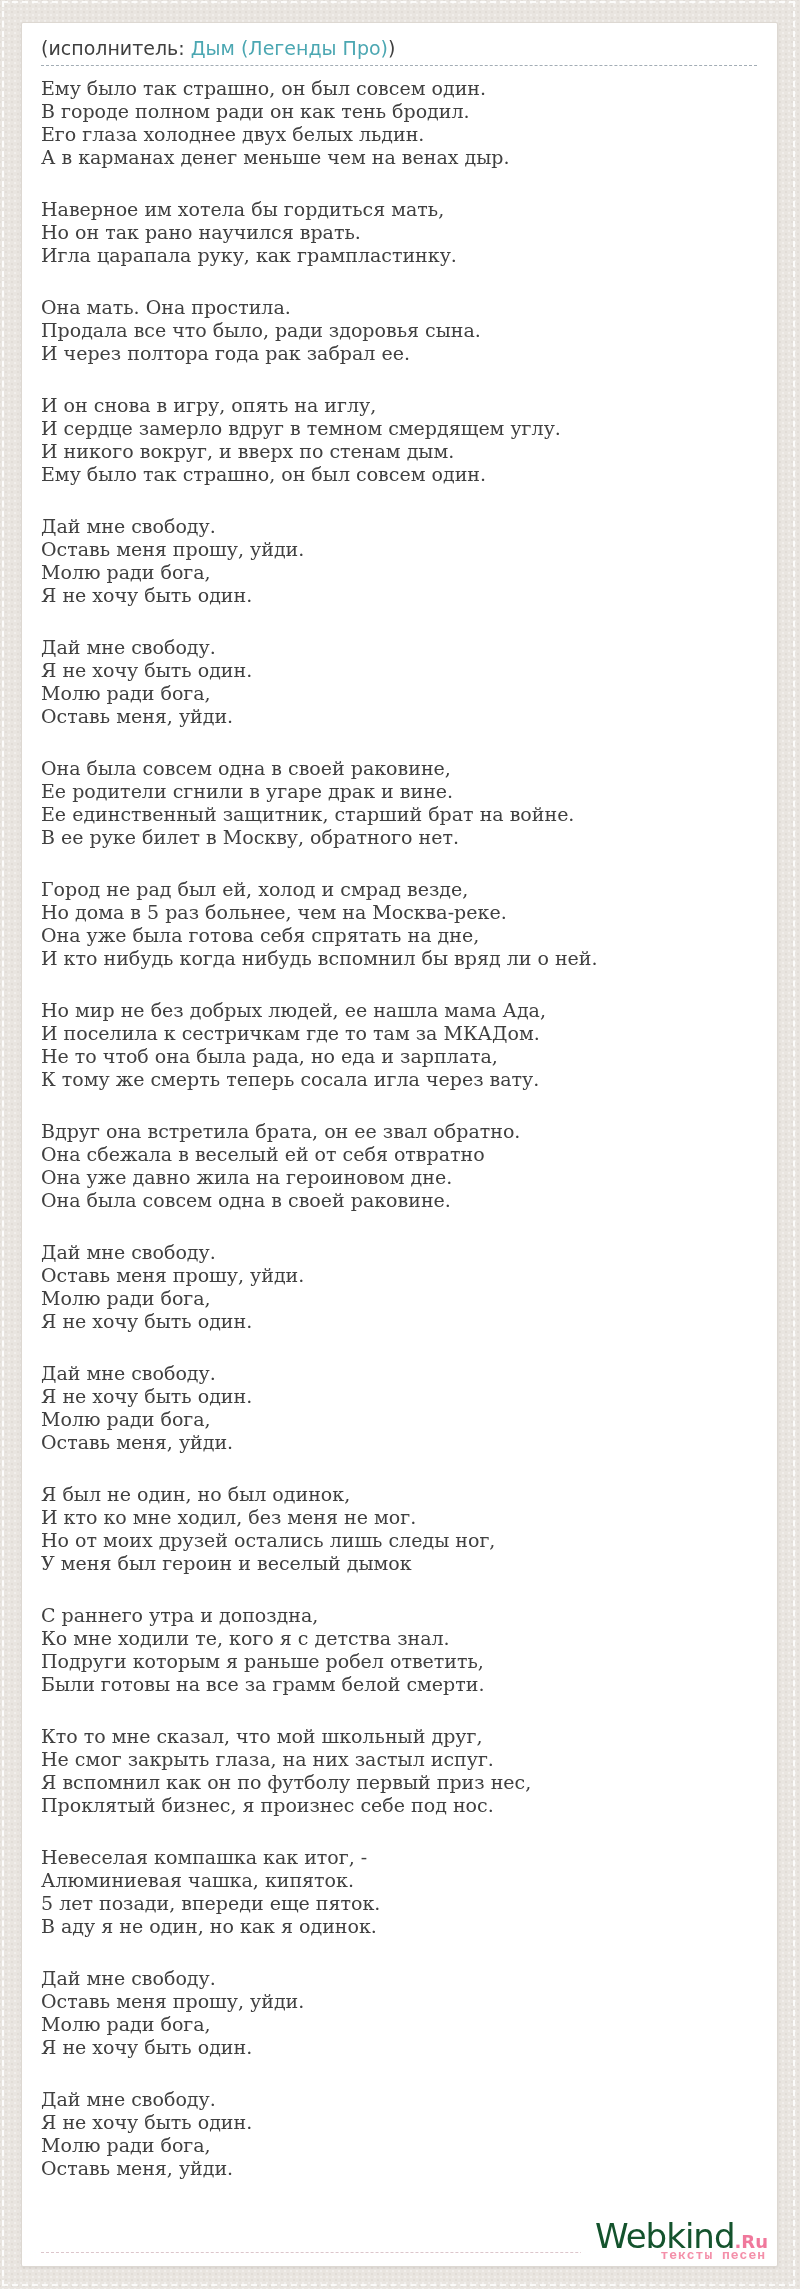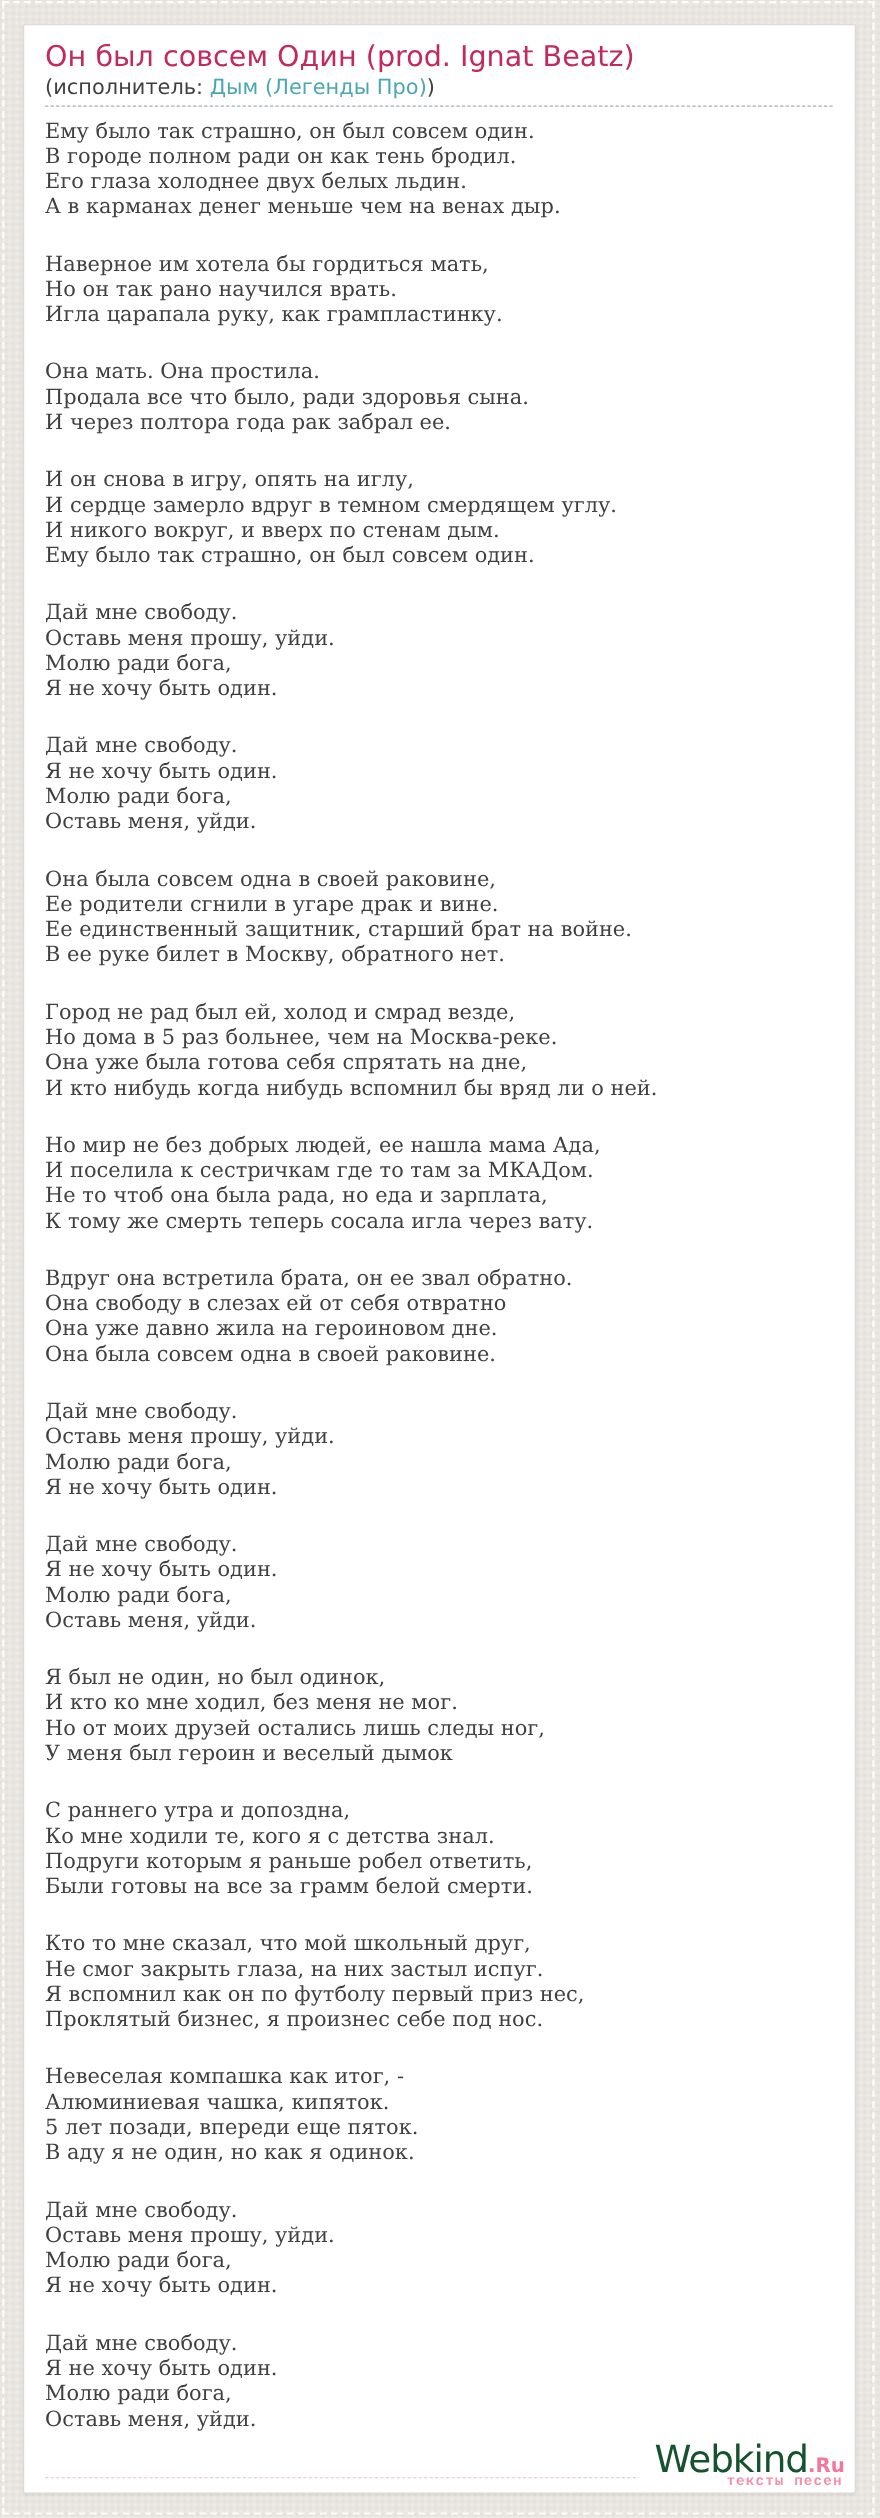--- a/index.html
+++ b/index.html
@@ -104,21 +104,20 @@
     margin-right: 2px;
   }
 </style>
 </head>
 <body>
 
 <div class="stitch-frame"></div>
 
 <div class="card">
 
-  <h1 class="song-title">Он был совсем Один (prod. Ignat Beatz)</h1>
 
   <div class="artist-line"><span>(исполнитель: </span><a class="artist-link">Дым (Легенды Про)</a><span>)</span></div>
 
   <div class="lyrics">
       <div class="stanza">
         <div class="line">Ему было так страшно, он был совсем один.</div>
         <div class="line">В городе полном ради он как тень бродил.</div>
         <div class="line">Его глаза холоднее двух белых льдин.</div>
         <div class="line">А в карманах денег меньше чем на венах дыр.</div>
       </div>
@@ -163,21 +162,21 @@
         <div class="line">И кто нибудь когда нибудь вспомнил бы вряд ли о ней.</div>
       </div>
       <div class="stanza">
         <div class="line">Но мир не без добрых людей, ее нашла мама Ада,</div>
         <div class="line">И поселила к сестричкам где то там за МКАДом.</div>
         <div class="line">Не то чтоб она была рада, но еда и зарплата,</div>
         <div class="line">К тому же смерть теперь сосала игла через вату.</div>
       </div>
       <div class="stanza">
         <div class="line">Вдруг она встретила брата, он ее звал обратно.</div>
-        <div class="line">Она свободу в слезах ей от себя отвратно</div>
+        <div class="line">Она сбежала в веселый ей от себя отвратно</div>
         <div class="line">Она уже давно жила на героиновом дне.</div>
         <div class="line">Она была совсем одна в своей раковине.</div>
       </div>
       <div class="stanza">
         <div class="line">Дай мне свободу.</div>
         <div class="line">Оставь меня прошу, уйди.</div>
         <div class="line">Молю ради бога,</div>
         <div class="line">Я не хочу быть один.</div>
       </div>
       <div class="stanza">

